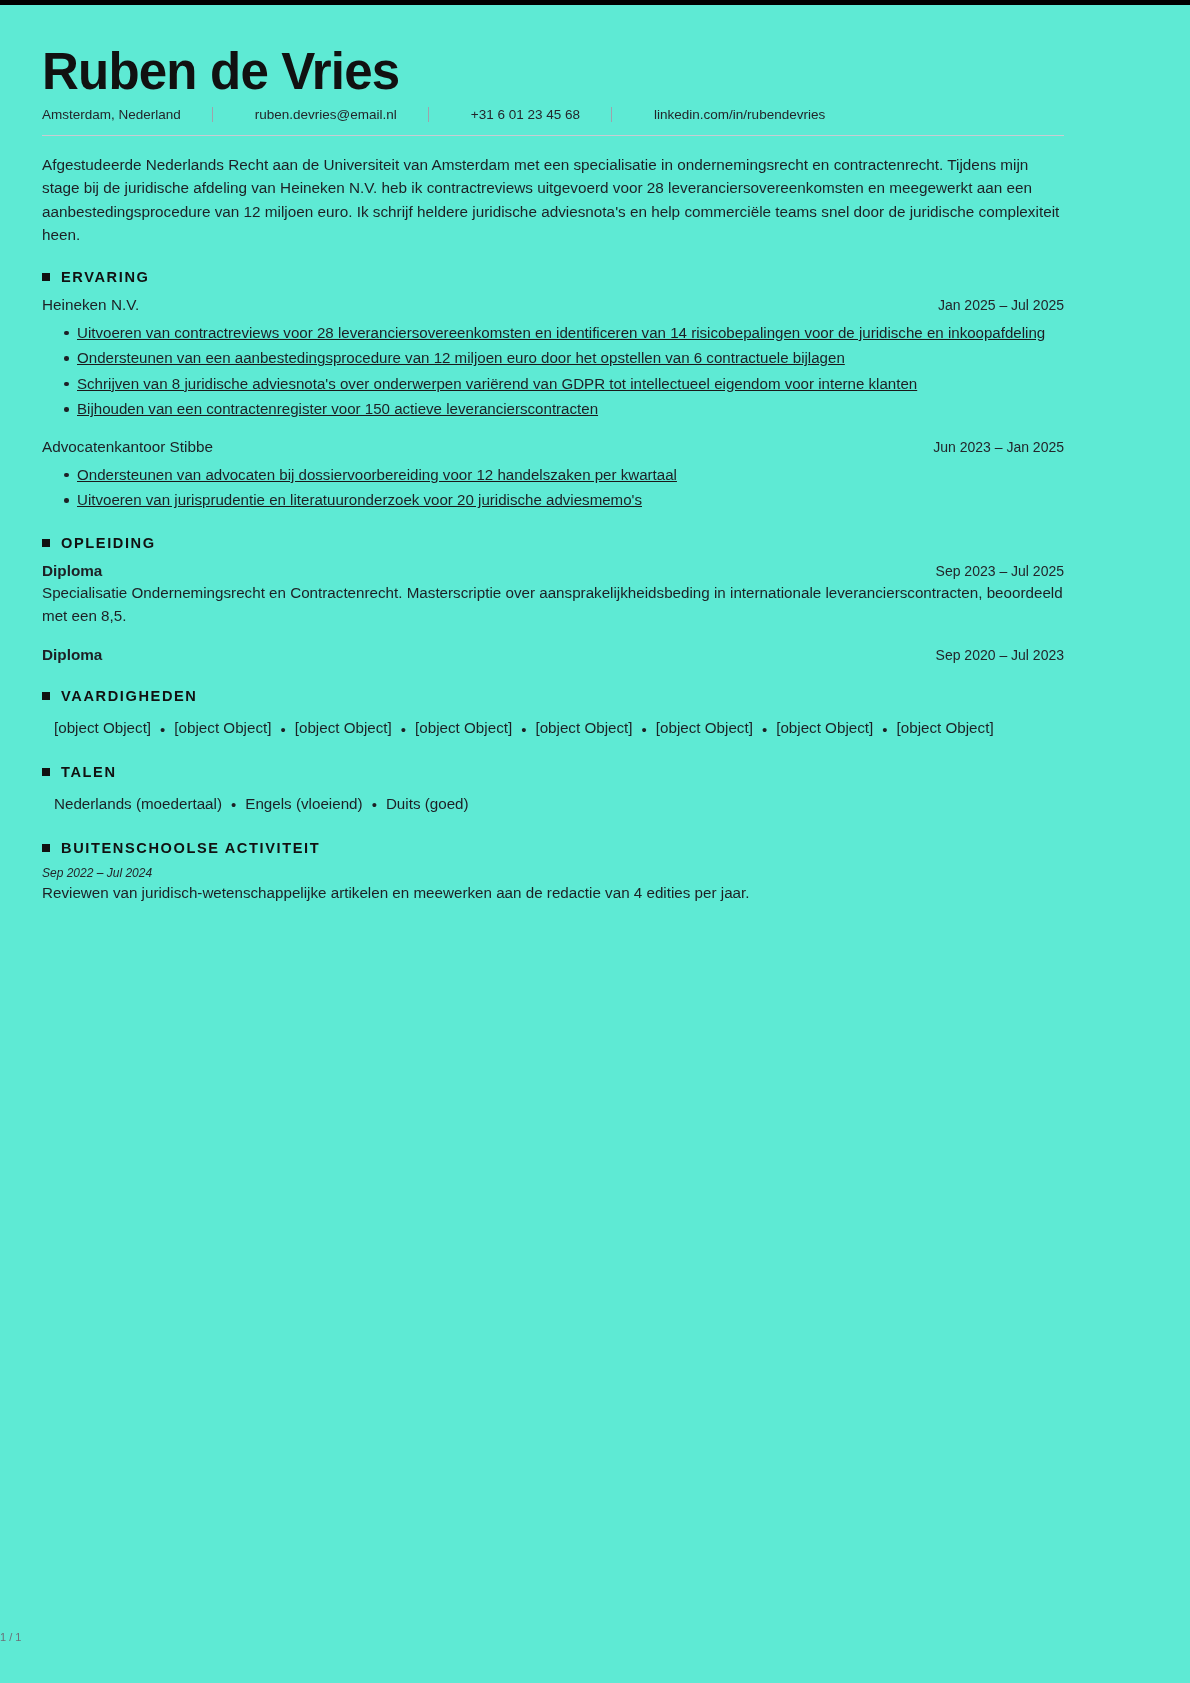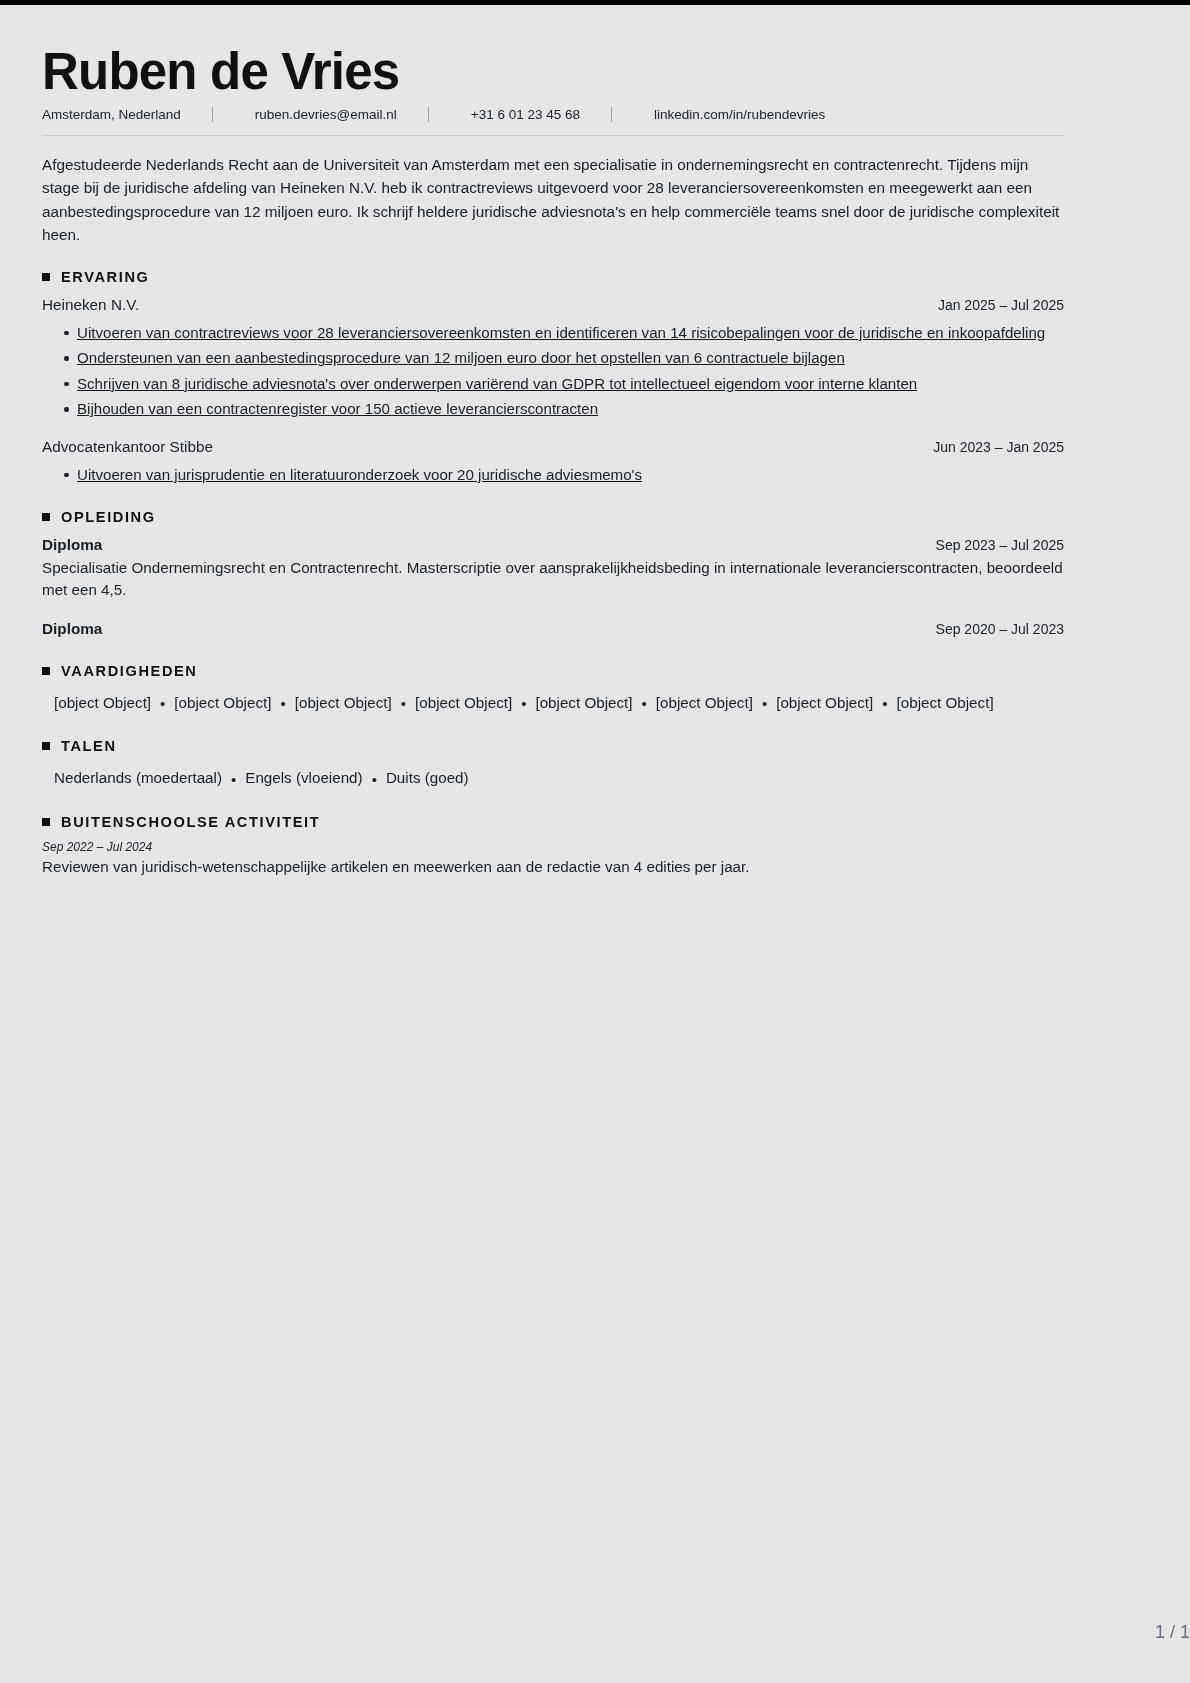--- a/index.html
+++ b/index.html
@@ -11,21 +11,21 @@
   body {
     font-family: "Liberation Sans", sans-serif;
     color: #1a1a1a;
     -webkit-font-smoothing: antialiased;
   }
   .page {
     position: relative;
     width: 1190px;
     height: 1683px;
     margin: 0 auto;
-    background: #e5e5e5;
+    background: #5eead4;
     box-sizing: border-box;
     overflow: hidden;
   }
   .topbar {
     position: absolute;
     top: 0;
     left: 0;
     width: 100%;
     height: 5px;
     background: #000000;
@@ -200,22 +200,22 @@
     color: #1d2025;
     margin: 0;
   }
 
   
   .footer {
     position: absolute;
     left: 0;
     right: 0;
     bottom: 40px;
-    text-align: right;
-    font-size: 18px;
+    text-align: left;
+    font-size: 11px;
     color: #6b7078;
   }
 </style>
 </head>
 <body>
 
 <div class="page">
 
   <div class="topbar"></div>
 
@@ -253,37 +253,38 @@
           <li>Bijhouden van een contractenregister voor 150 actieve leverancierscontracten</li>
         </ul>
       </div>
 
       <div class="entry">
         <div class="entry-head">
           <span class="entry-org">Advocatenkantoor Stibbe</span>
           <span class="entry-date">Jun 2023 – Jan 2025</span>
         </div>
         <ul class="bullets">
+          <li>Ondersteunen van advocaten bij dossiervoorbereiding voor 12 handelszaken per kwartaal</li>
           <li>Uitvoeren van jurisprudentie en literatuuronderzoek voor 20 juridische adviesmemo's</li>
         </ul>
       </div>
     </div>
 
     <div class="section">
       <div class="section-title">
         <span class="sq"></span>
         <span>OPLEIDING</span>
       </div>
 
       <div class="entry">
         <div class="entry-head">
           <span class="entry-org bold">Diploma</span>
           <span class="entry-date">Sep 2023 – Jul 2025</span>
         </div>
-        <p class="entry-desc">Specialisatie Ondernemingsrecht en Contractenrecht. Masterscriptie over aansprakelijkheidsbeding in internationale leverancierscontracten, beoordeeld met een 4,5.</p>
+        <p class="entry-desc">Specialisatie Ondernemingsrecht en Contractenrecht. Masterscriptie over aansprakelijkheidsbeding in internationale leverancierscontracten, beoordeeld met een 8,5.</p>
       </div>
 
       <div class="entry">
         <div class="entry-head">
           <span class="entry-org bold">Diploma</span>
           <span class="entry-date">Sep 2020 – Jul 2023</span>
         </div>
       </div>
     </div>
 

